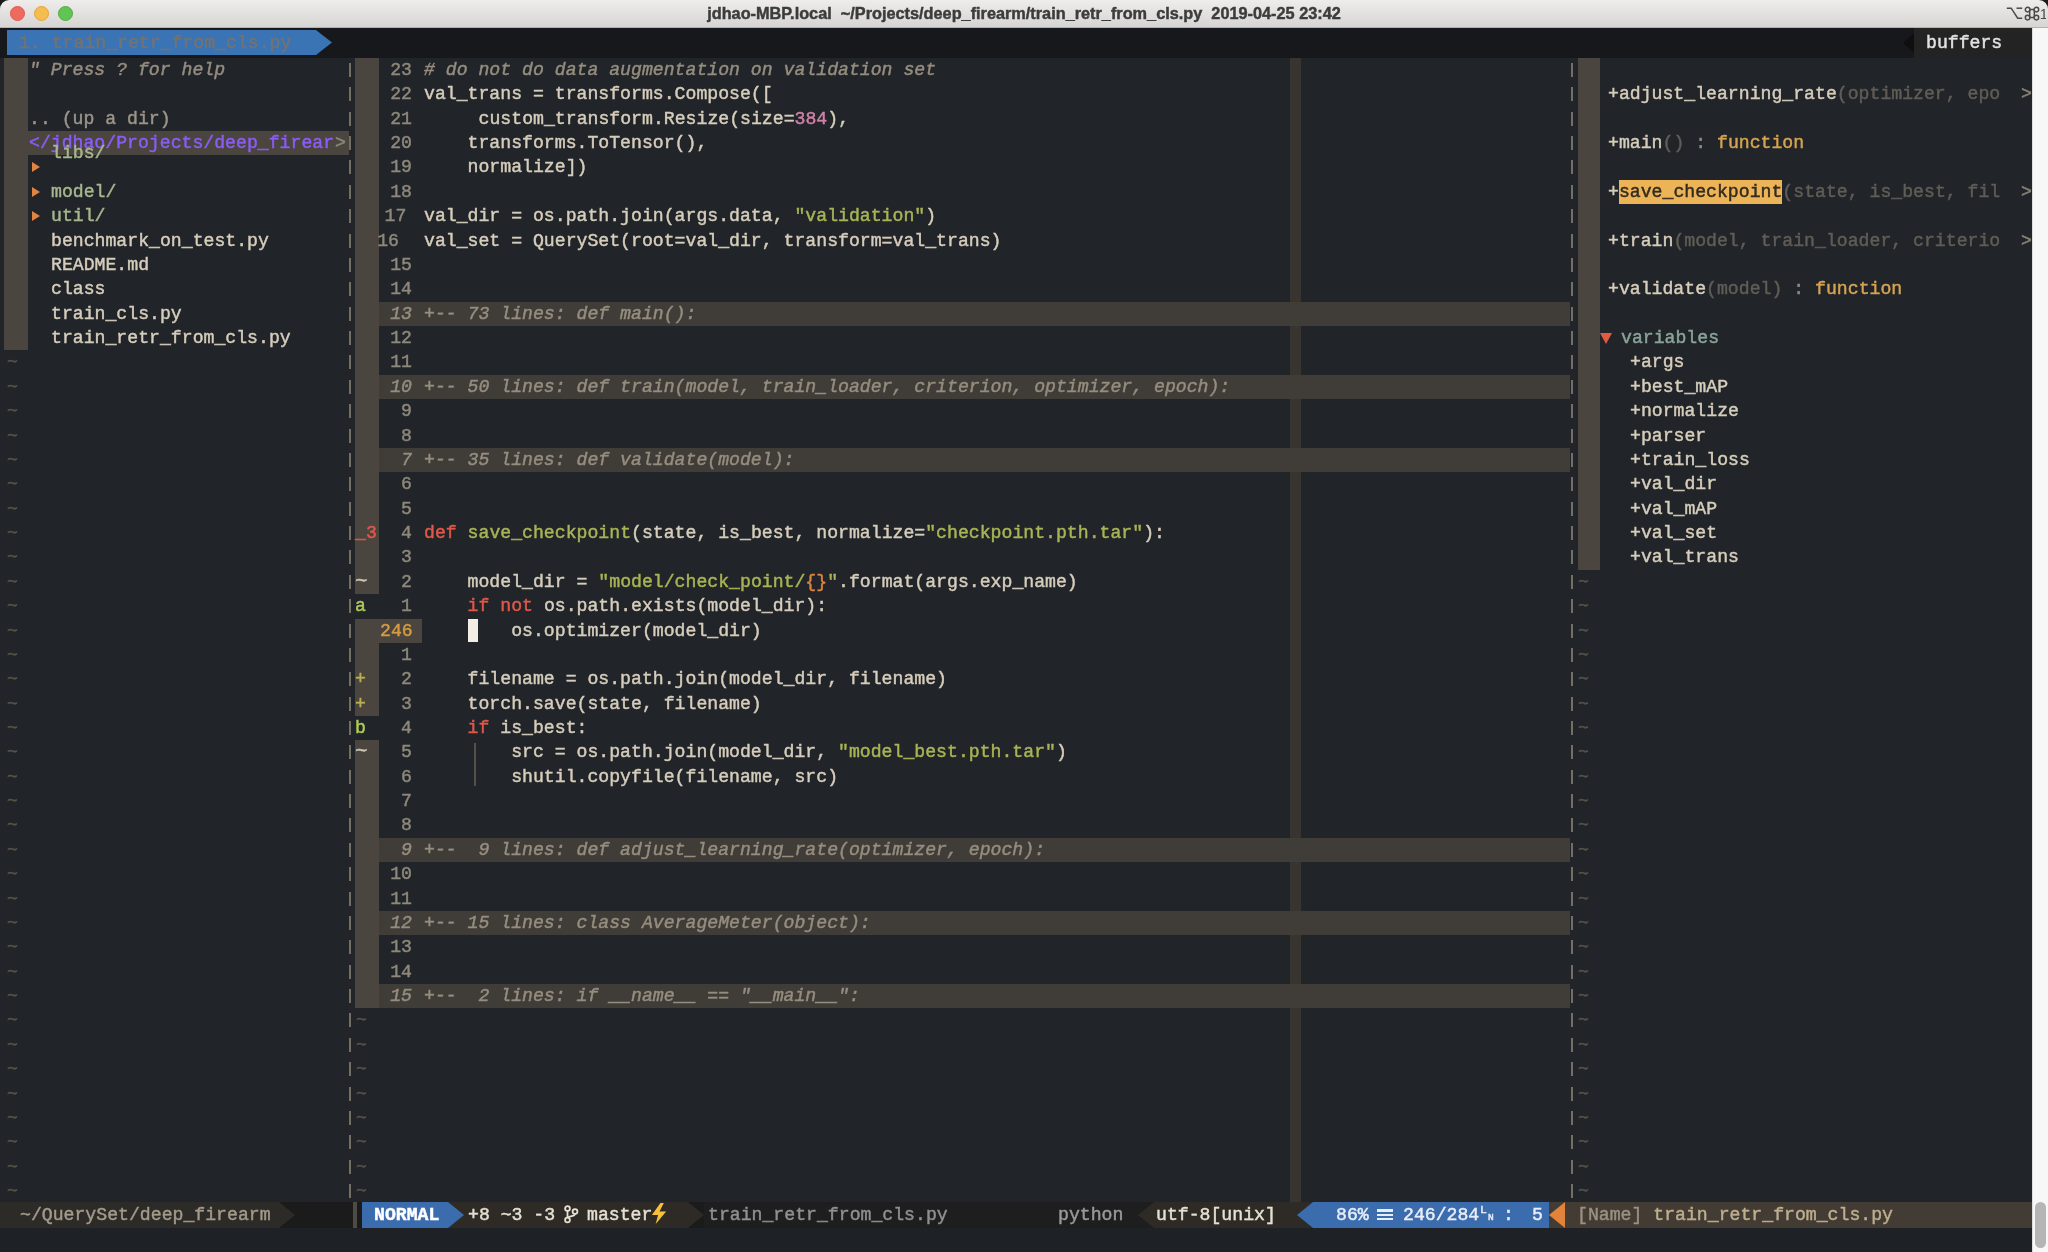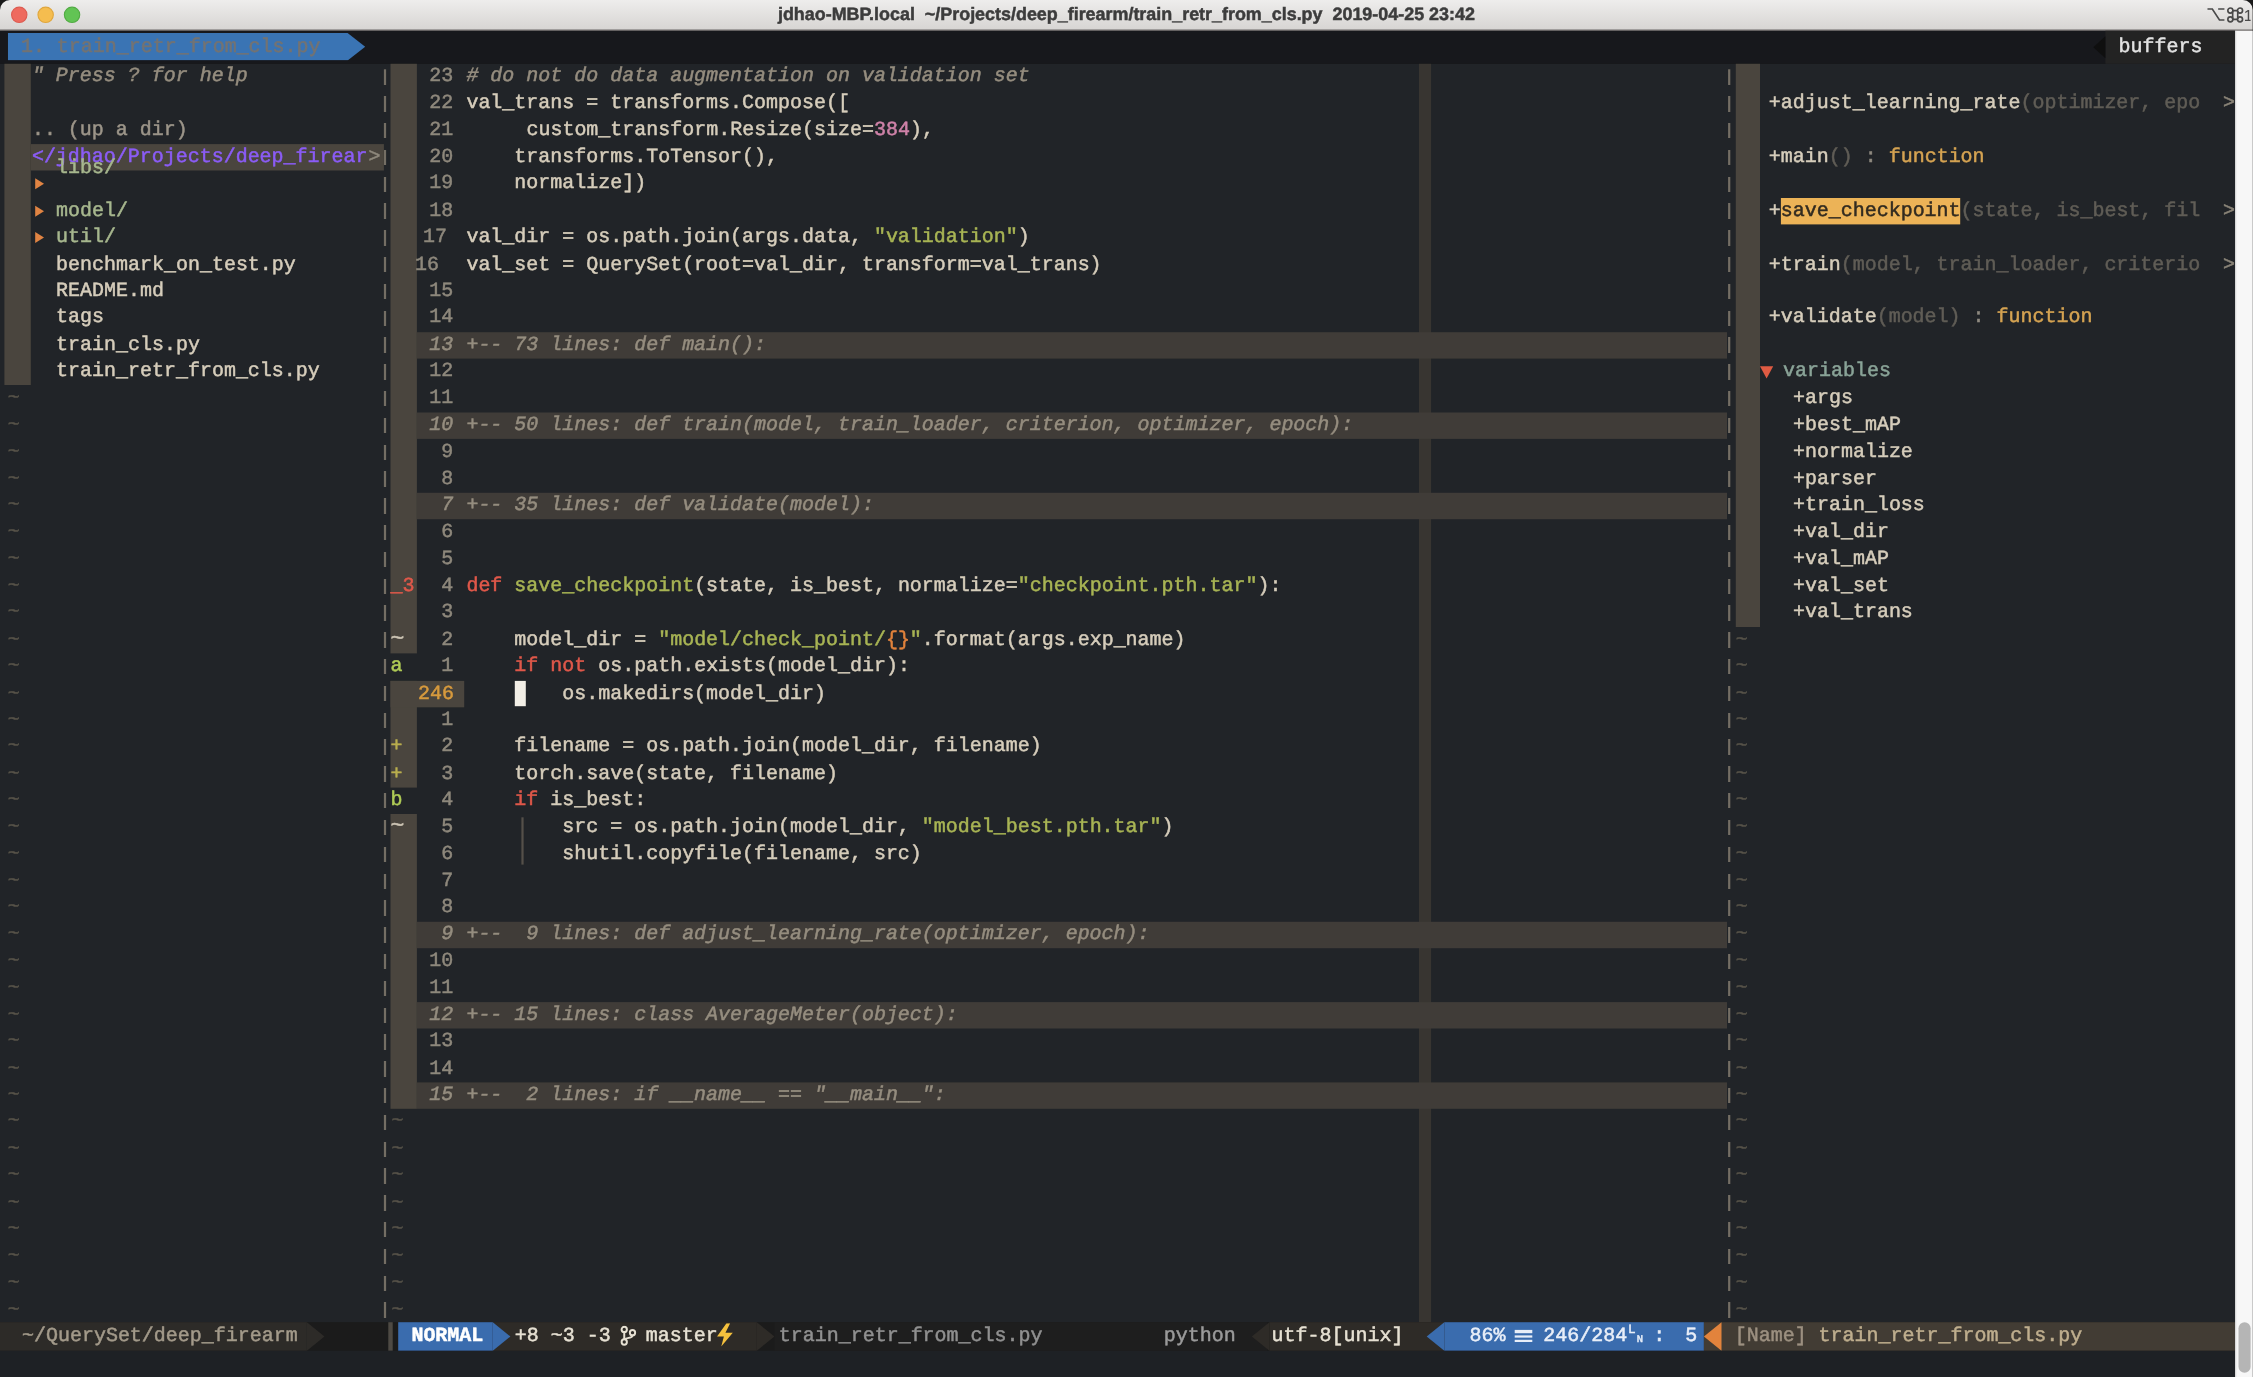--- a/index.html
+++ b/index.html
@@ -51,21 +51,21 @@
 <div class="row fg" style="left:29.0px;top:131.11px;color:#8b5cf6">&lt;/jdhao/Projects/deep_firear</div>
 <div class="row num" style="left:335.0px;top:131.11px;">&gt;</div>
 <div class="a" style="left:32px;top:162.3px;width:0;height:0;border-left:8px solid #e08443;border-top:5.5px solid transparent;border-bottom:5.5px solid transparent"></div>
 <div class="row fg" style="left:51.0px;top:141px;color:#a7b78e">libs/</div>
 <div class="a" style="left:32px;top:186.7px;width:0;height:0;border-left:8px solid #e08443;border-top:5.5px solid transparent;border-bottom:5.5px solid transparent"></div>
 <div class="row fg" style="left:51.0px;top:179.85px;color:#a7b78e">model/</div>
 <div class="a" style="left:32px;top:211.0px;width:0;height:0;border-left:8px solid #e08443;border-top:5.5px solid transparent;border-bottom:5.5px solid transparent"></div>
 <div class="row fg" style="left:51.0px;top:204.22px;color:#a7b78e">util/</div>
 <div class="row fg" style="left:51.0px;top:228.59px;">benchmark_on_test.py</div>
 <div class="row fg" style="left:51.0px;top:252.96px;">README.md</div>
-<div class="row fg" style="left:51.0px;top:277.33px;">tags</div>
+<div class="row fg" style="left:51.0px;top:277.33px;">class</div>
 <div class="row fg" style="left:51.0px;top:301.70px;">train_cls.py</div>
 <div class="row fg" style="left:51.0px;top:326.07px;">train_retr_from_cls.py</div>
 <div class="row tilde" style="left:7.0px;top:350.44px;">~</div>
 <div class="row tilde" style="left:7.0px;top:374.81px;">~</div>
 <div class="row tilde" style="left:7.0px;top:399.18px;">~</div>
 <div class="row tilde" style="left:7.0px;top:423.55px;">~</div>
 <div class="row tilde" style="left:7.0px;top:447.92px;">~</div>
 <div class="row tilde" style="left:7.0px;top:472.29px;">~</div>
 <div class="row tilde" style="left:7.0px;top:496.66px;">~</div>
 <div class="row tilde" style="left:7.0px;top:521.03px;">~</div>
@@ -162,21 +162,21 @@
 <div class="row fg" style="left:424.0px;top:228.59px;"><span class="fg">val_set = QuerySet(root=val_dir, transform=val_trans)</span></div>
 <div class="row cm" style="left:424.0px;top:301.70px;">+-- 73 lines: def main():</div>
 <div class="row cm" style="left:424.0px;top:374.81px;">+-- 50 lines: def train(model, train_loader, criterion, optimizer, epoch):</div>
 <div class="row cm" style="left:424.0px;top:447.92px;">+-- 35 lines: def validate(model):</div>
 <div class="row cm" style="left:424.0px;top:837.84px;">+--  9 lines: def adjust_learning_rate(optimizer, epoch):</div>
 <div class="row cm" style="left:424.0px;top:910.95px;">+-- 15 lines: class AverageMeter(object):</div>
 <div class="row cm" style="left:424.0px;top:984.06px;">+--  2 lines: if __name__ == "__main__":</div>
 <div class="row fg" style="left:424.0px;top:521.03px;"><span class="rd">def</span><span class="fg"> </span><span class="gr">save_checkpoint</span><span class="fg">(state, is_best, normalize=</span><span class="gr">"checkpoint.pth.tar"</span><span class="fg">):</span></div>
 <div class="row fg" style="left:424.0px;top:569.77px;"><span class="fg">    model_dir = </span><span class="gr">"model/check_point/</span><span class="or">{}</span><span class="gr">"</span><span class="fg">.format(args.exp_name)</span></div>
 <div class="row fg" style="left:424.0px;top:594.14px;"><span class="fg">    </span><span class="rd">if</span><span class="fg"> </span><span class="rd">not</span><span class="fg"> os.path.exists(model_dir):</span></div>
-<div class="row fg" style="left:424.0px;top:618.51px;"><span class="fg">        os.makedirs(model_dir)</span></div>
+<div class="row fg" style="left:424.0px;top:618.51px;"><span class="fg">        os.optimizer(model_dir)</span></div>
 <div class="row fg" style="left:424.0px;top:667.25px;"><span class="fg">    filename = os.path.join(model_dir, filename)</span></div>
 <div class="row fg" style="left:424.0px;top:691.62px;"><span class="fg">    torch.save(state, filename)</span></div>
 <div class="row fg" style="left:424.0px;top:715.99px;"><span class="fg">    </span><span class="rd">if</span><span class="fg"> is_best:</span></div>
 <div class="row fg" style="left:424.0px;top:740.36px;"><span class="fg">        src = os.path.join(model_dir, </span><span class="gr">"model_best.pth.tar"</span><span class="fg">)</span></div>
 <div class="row fg" style="left:424.0px;top:764.73px;"><span class="fg">        shutil.copyfile(filename, src)</span></div>
 <div class="a" style="left:467.6px;top:619.0px;width:10.9px;height:23.4px;background:#f2eee6;"></div>
 <div class="a" style="left:474.0px;top:743.4px;width:2.2px;height:42.7px;background:#55504a;"></div>
 <div class="row tilde" style="left:356.0px;top:1008.43px;">~</div>
 <div class="row tilde" style="left:356.0px;top:1032.80px;">~</div>
 <div class="row tilde" style="left:356.0px;top:1057.17px;">~</div>

